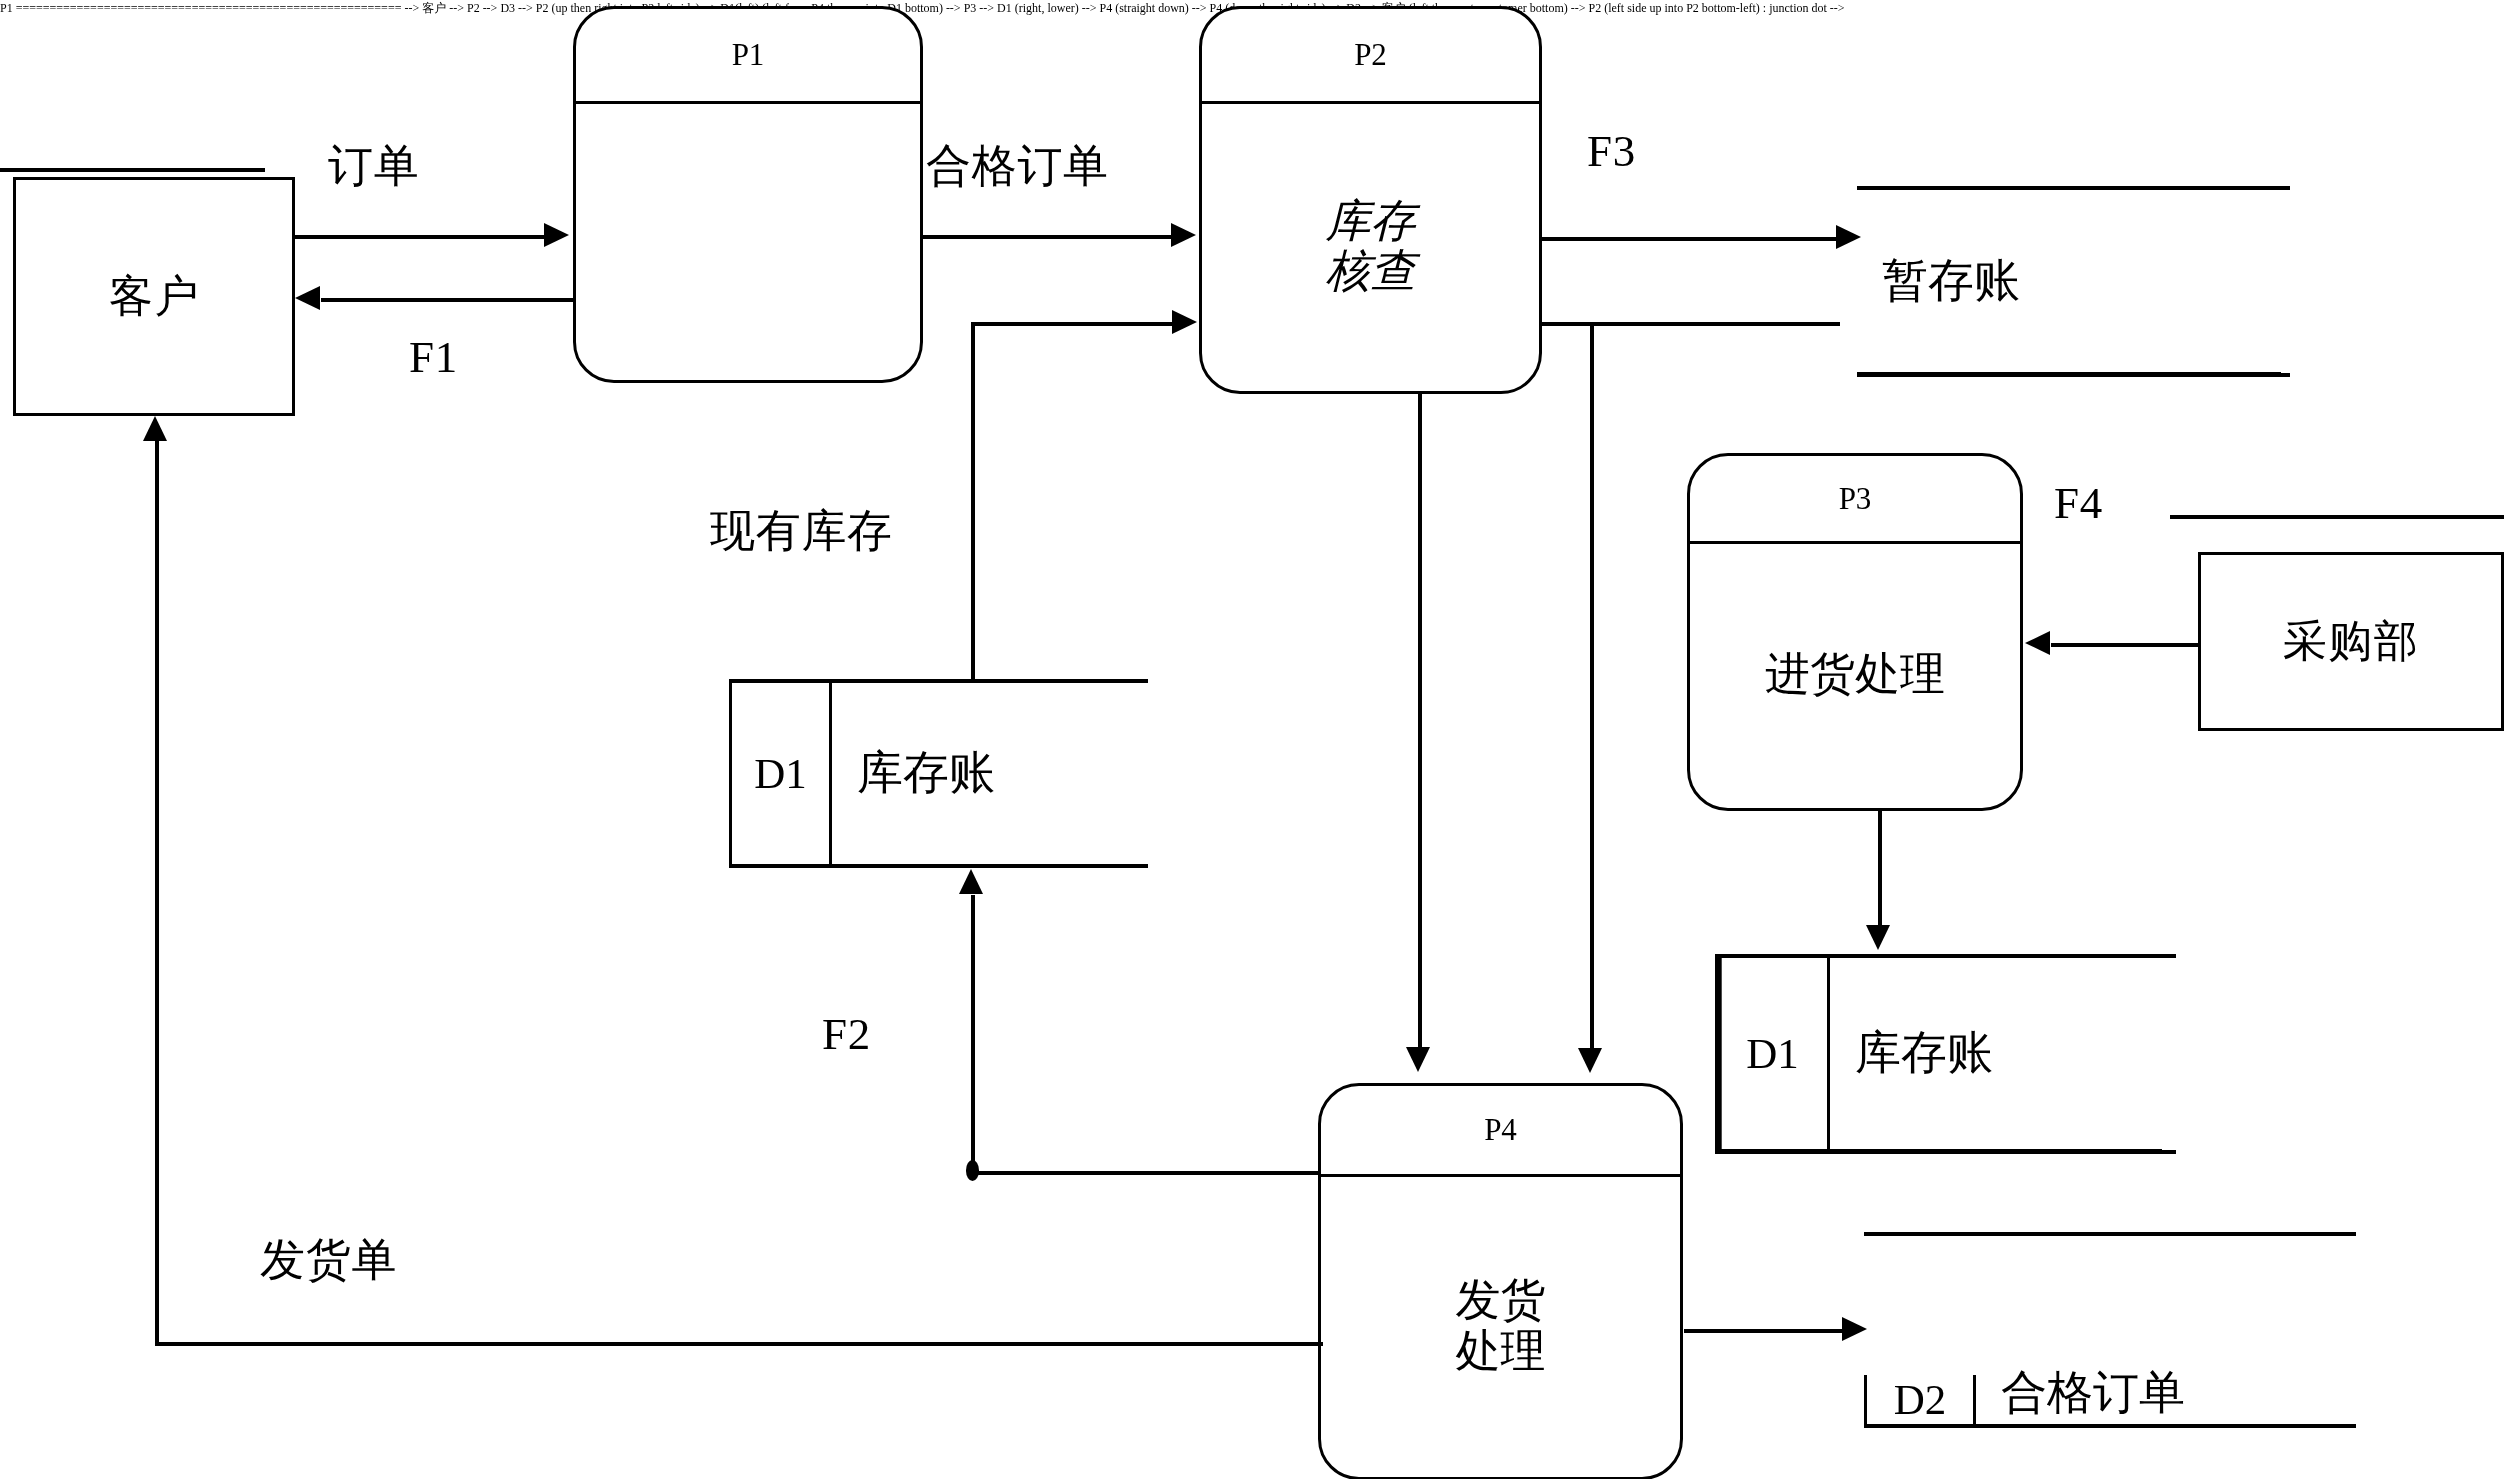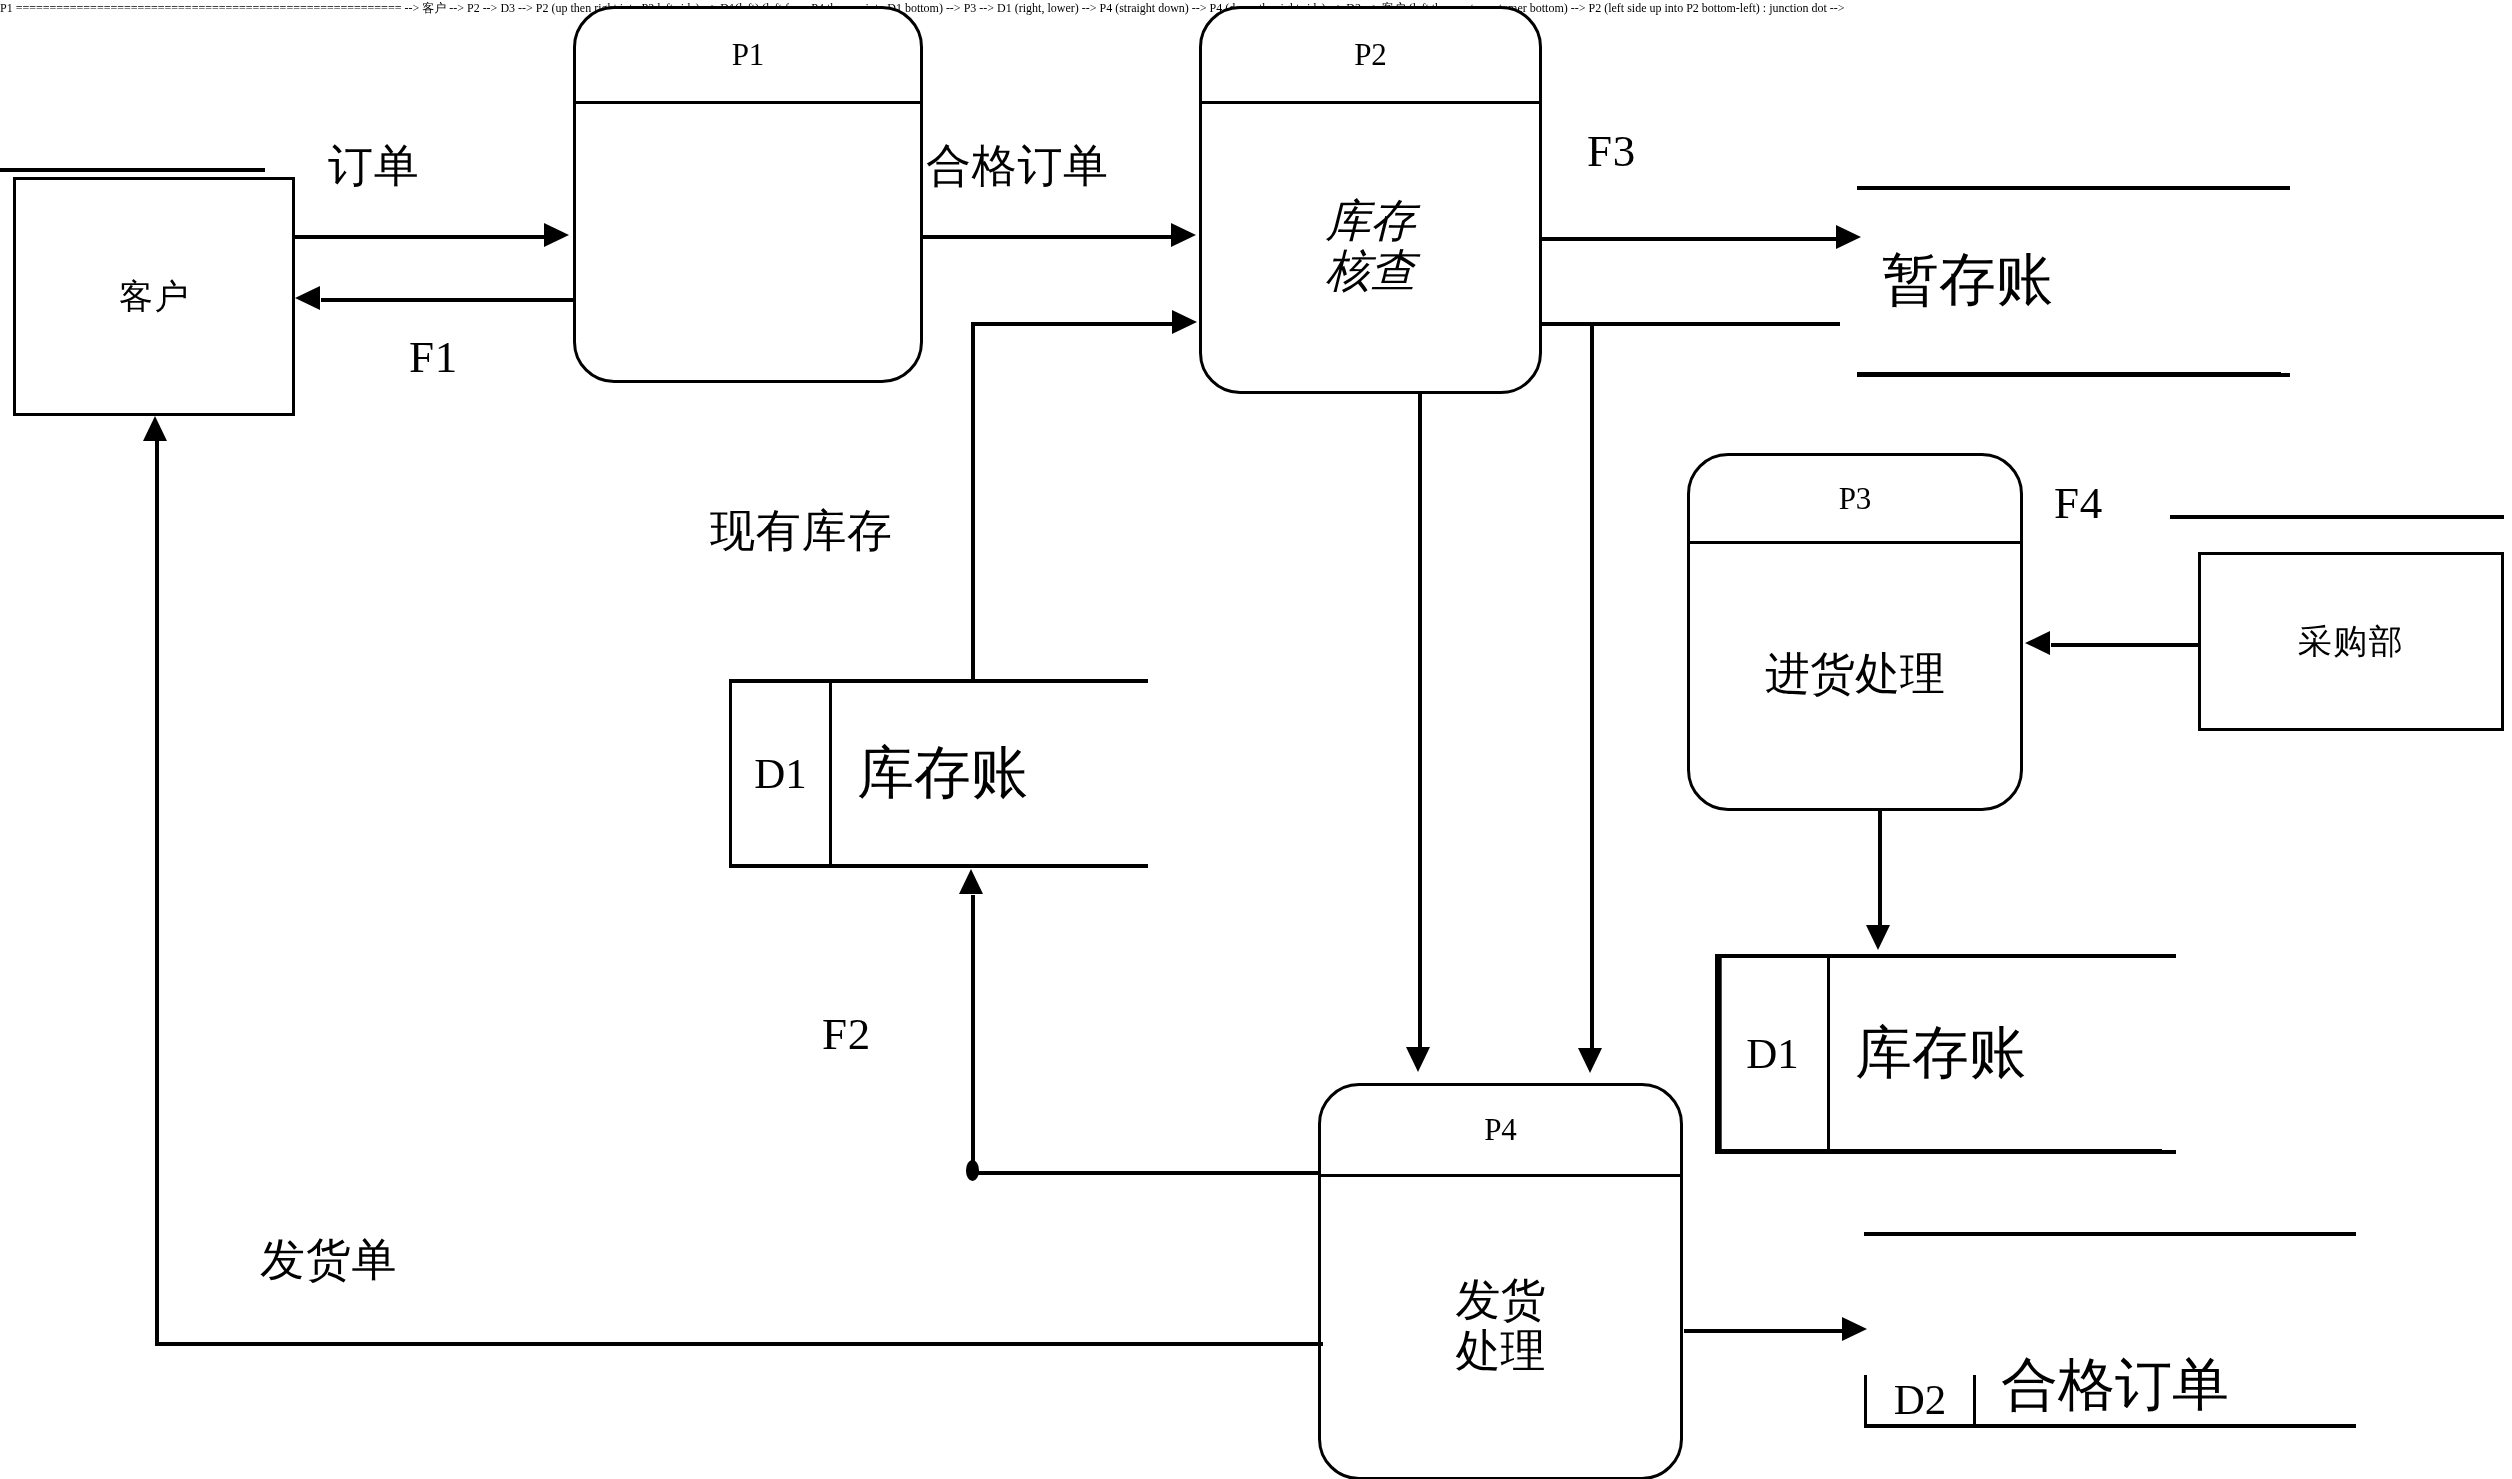--- a/index.html
+++ b/index.html
@@ -20,21 +20,21 @@
   .entity {
     position: absolute;
     border: 3.7px solid #000;
     background: #fff;
     display: flex;
     align-items: center;
     justify-content: center;
     box-sizing: border-box;
   }
   .entity .lbl {
-    font-size: 34px;
+    font-size: 44px;
     letter-spacing: 1.5px;
     white-space: nowrap;
     font-family: Liberation Serif, serif;
   }
   
   .process {
     position: absolute;
     border: 3.7px solid #000;
     border-radius: 41px;
     background: #fff;
@@ -84,21 +84,21 @@
   }
   .store .sid.dbl {
     border-left: 3.7px solid #000;
     box-shadow: inset 10.4px 0 0 -6.7px #000;
   }
   .store .sname {
     flex: 1 1 auto;
     display: flex;
     align-items: center;
     padding-left: 25px;
-    font-size: 57px;
+    font-size: 46px;
     white-space: nowrap;
     box-sizing: border-box;
   }
   
   .hline, .vline {
     position: absolute;
     background: #000;
   }
   .hline { height: 3.7px; }
   .vline { width: 3.7px; }

